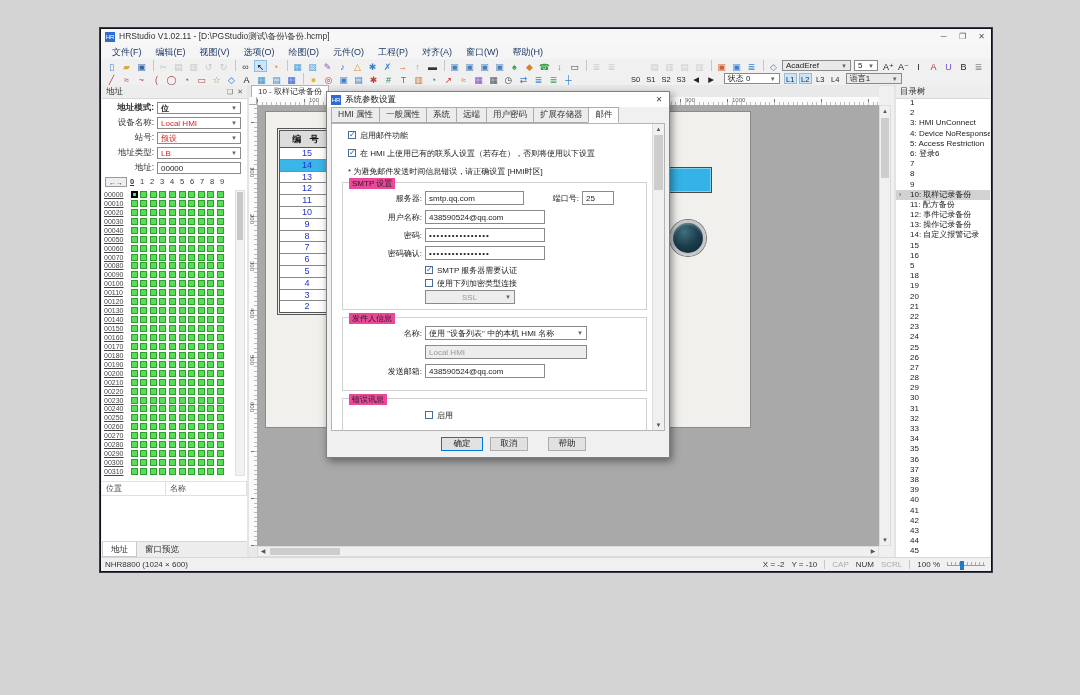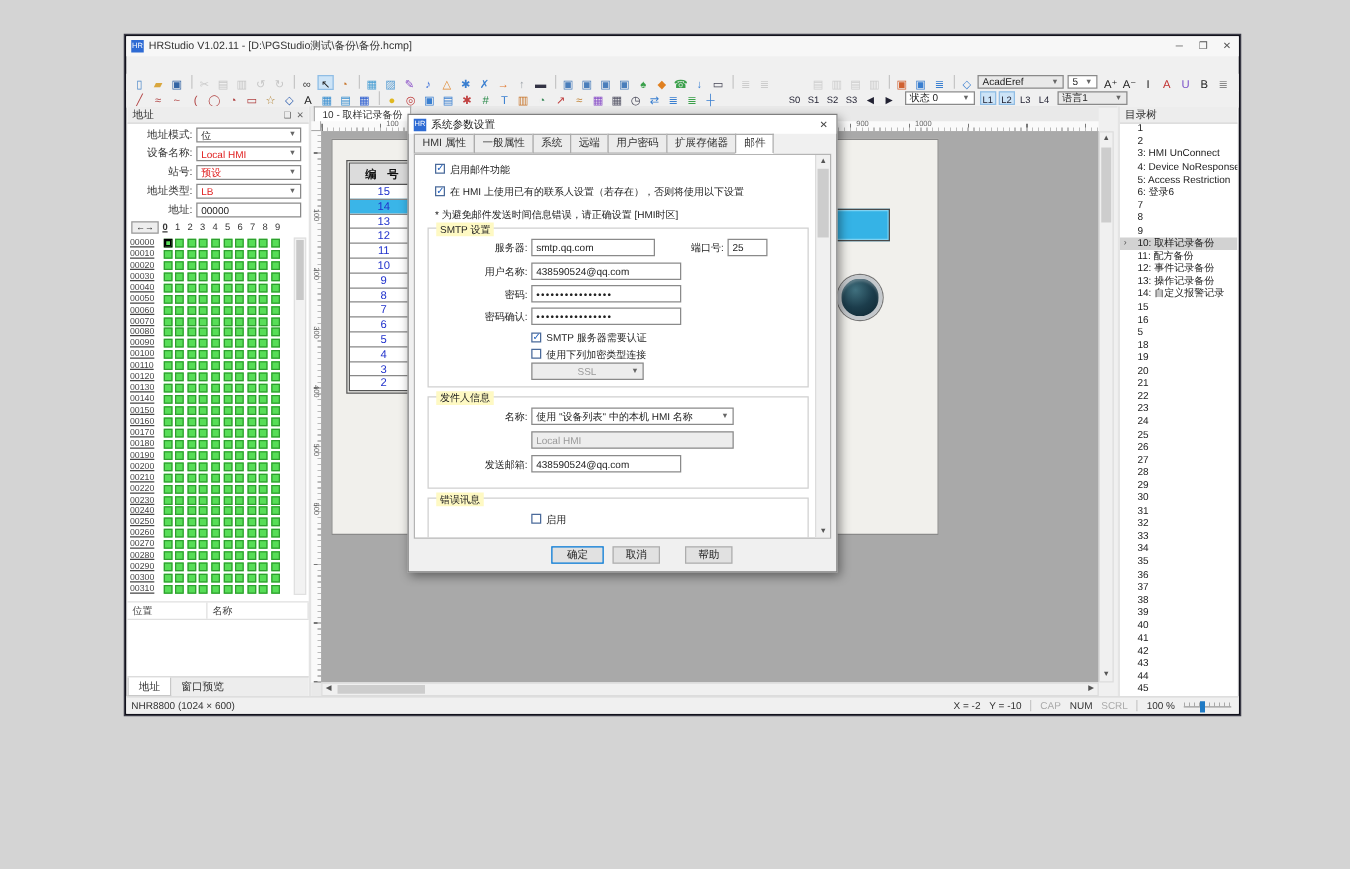--- a/index.html
+++ b/index.html
@@ -106,21 +106,21 @@
   #dlg-close{margin-left:auto;width:20px;text-align:center;font-size:8px;color:#444;}
   #dlg-tabs{display:flex;align-items:flex-end;height:16px;padding-left:4px;}
   .dtab{padding:1px 6px 2px;font-size:8.5px;color:#333;background:#ececec;border:1px solid #acacac;margin-right:-1px;line-height:11px;}
   .dtab.active{background:#fff;border-bottom-color:#fff;position:relative;z-index:2;}
   #dlg-content{position:absolute;left:4px;top:31px;width:334px;height:308px;background:#fff;border:1px solid #b4b4b4;box-sizing:border-box;overflow:hidden;}
   .cbrow{position:absolute;left:16px;display:flex;align-items:flex-start;font-size:8px;color:#222;line-height:10px;}
   .cb{width:8px;height:8px;border:1px solid #4a6a9a;background:#fff;display:inline-block;position:relative;margin-right:4px;flex:none;box-sizing:border-box;}
   .cb.on::after{content:"✓";position:absolute;left:0;top:-2px;font-size:8px;color:#1e5fbf;}
   .note{position:absolute;left:16px;font-size:8px;color:#222;}
   .fset{position:absolute;left:10px;width:303px;border:1px solid #d0d0d0;}
-  .fset .legend{position:absolute;left:6px;top:-5px;background:#fef9c3;padding:0 3px;font-size:8px;color:#222;}
+  .fset .legend{position:absolute;left:6px;top:-5px;background:#ec4899;padding:0 3px;font-size:8px;color:#222;}
   .drow{position:absolute;display:flex;align-items:center;}
   .dlabel{font-size:8px;color:#222;text-align:right;flex:none;}
   .tbox{background:#fff;border:1px solid #8a8a8a;font-size:8px;display:flex;align-items:center;padding:0 3px;height:14px;box-sizing:border-box;overflow:hidden;white-space:nowrap;}
   .tbox.dis{background:#ededed;color:#999;}
   #dlg-scroll{position:absolute;right:0;top:0;width:12px;height:100%;background:#f0f0f0;border-left:1px solid #dcdcdc;box-sizing:border-box;}
   #dlg-scroll .sarw{height:10px;text-align:center;font-size:6px;color:#555;line-height:10px;}
   #dlg-scroll .thumb{position:absolute;left:1px;top:11px;width:9px;height:55px;background:#cdcdcd;}
   #dlg-scroll .sarw.bottom{position:absolute;bottom:0;width:100%;}
   #dlg-buttons{position:absolute;left:0;bottom:4px;width:100%;height:16px;}
   .btn{position:absolute;height:14px;background:#e1e1e1;border:1px solid #adadad;font-size:8.5px;display:flex;align-items:center;justify-content:center;box-sizing:border-box;}
@@ -135,20 +135,32 @@
     <div id="titlebar">
       <span class="appicon">HR</span>
       <span id="title-text">HRStudio V1.02.11 - [D:\PGStudio测试\备份\备份.hcmp]</span>
       <span id="title-controls">
         <span class="tctl">─</span>
         <span class="tctl">❐</span>
         <span class="tctl">✕</span>
       </span>
     </div>
 
+    <div id="menubar">
+        <span class="menu-item">文件(F)</span>
+        <span class="menu-item">编辑(E)</span>
+        <span class="menu-item">视图(V)</span>
+        <span class="menu-item">选项(O)</span>
+        <span class="menu-item">绘图(D)</span>
+        <span class="menu-item">元件(O)</span>
+        <span class="menu-item">工程(P)</span>
+        <span class="menu-item">对齐(A)</span>
+        <span class="menu-item">窗口(W)</span>
+        <span class="menu-item">帮助(H)</span>
+      </div>
 
     <div id="tb1" class="tbrow">
       <span id="tb1-icons" style="display:flex;align-items:center;">
           <span class="ticon" style="color: rgb(74, 134, 200);">▯</span>
           <span class="ticon" style="color: rgb(217, 167, 62);">▰</span>
           <span class="ticon" style="color: rgb(52, 101, 164);">▣</span>
           <span class="tsep"></span>
           <span class="ticon dis" style="color: rgb(136, 136, 136);">✂</span>
           <span class="ticon dis" style="color: rgb(136, 136, 136);">▤</span>
           <span class="ticon dis" style="color: rgb(136, 136, 136);">▥</span>
@@ -279,21 +291,21 @@
 
     <div id="leftpanel">
       <div class="panelhead">
         <span>地址</span>
         <span class="ph-icons">
           <span>❏</span>
           <span>✕</span>
         </span>
       </div>
       <div id="lp-fields">
-          <div class="fieldrow" style="top: 16px;">
+          <div class="fieldrow" style="top: 16px; font-weight: bold;">
             <span class="flabel">地址模式:</span>
             <span class="combo fctl">
               <span>位</span>
               <span class="arw">▼</span>
             </span>
           </div>
           <div class="fieldrow" style="top: 31px;">
             <span class="flabel">设备名称:</span>
             <span class="combo fctl">
               <span class="red">Local HMI</span>

